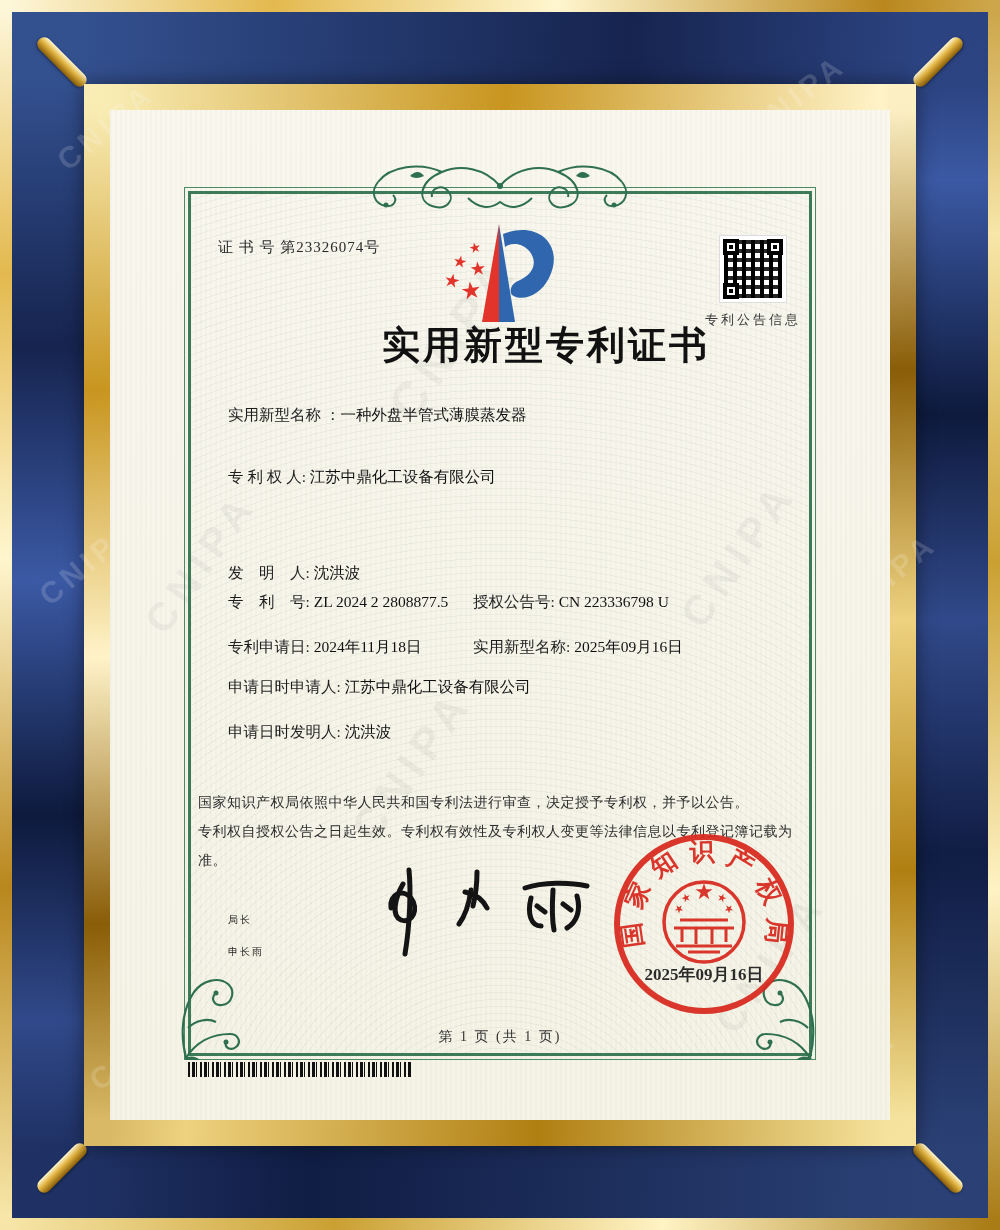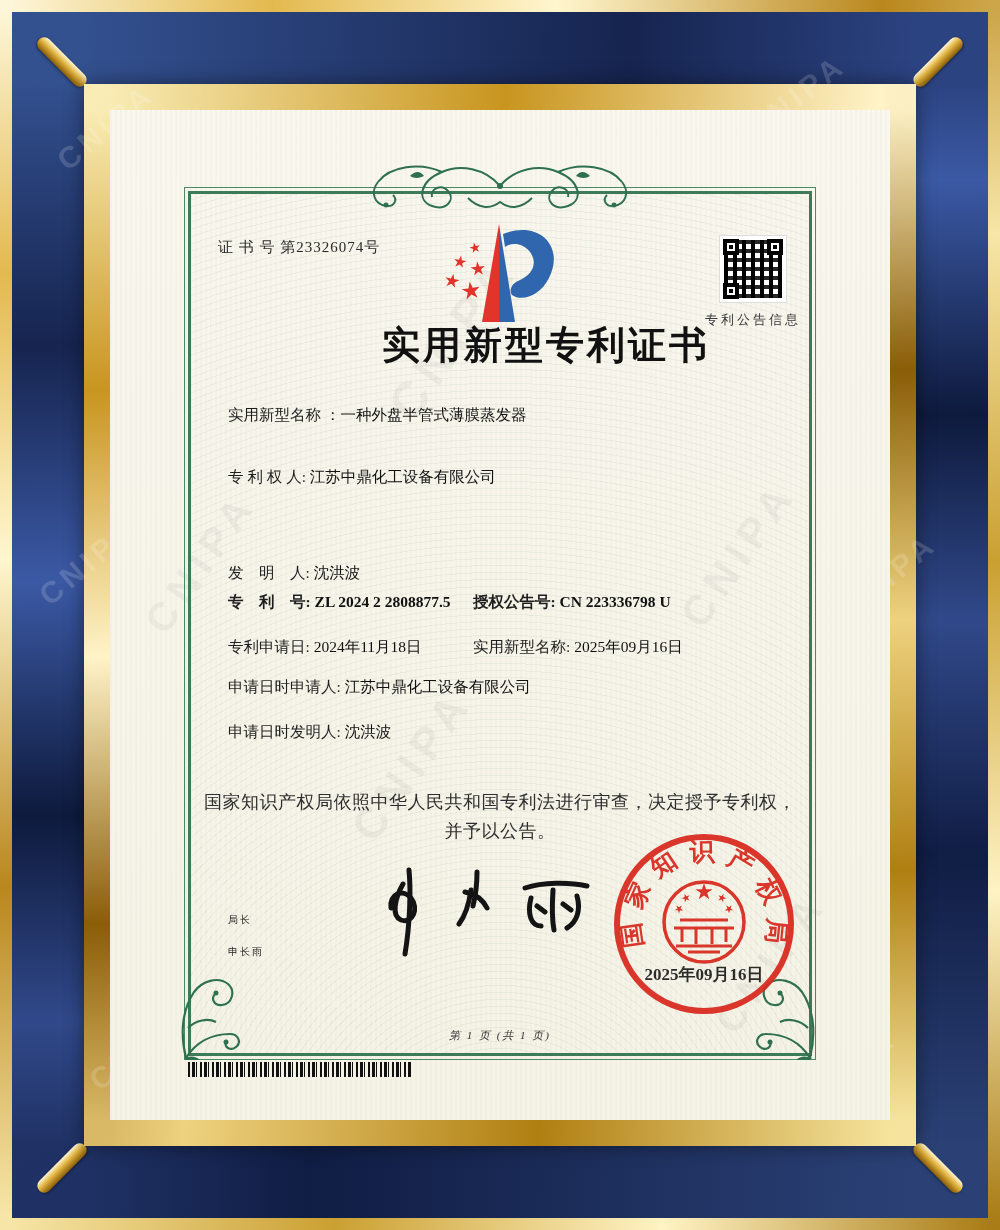--- a/index.html
+++ b/index.html
@@ -79,30 +79,30 @@
 
   .title { position:absolute; left:78px; top:210px; width:716px; text-align:center;
     font-size:38px; font-weight:bold; color:#111; letter-spacing:3px; }
 
   
   .row { position:absolute; left:118px; font-size:15.5px; color:#222; white-space:pre; }
   .row .lab { color:#1e1e1e;text-align:center; }
   .row .val { color:#111; }
   .row .pair2 { position:absolute; left:245px; top:0; white-space:pre; }
   .r0 { top:295px; } .r1 { top:357px; } .r2 { top:399px; } .r3 { top:441px;margin-top:12px; }
-  .r4 { top:482px;font-weight:bold; } .r5 { top:527px; } .r6 { top:567px; } .r7 { top:612px; }
-
-  .statement { position:absolute; left:88px; top:678px; width:604px; font-size:18px; color:#2e2e2e; line-height:29px; text-align:center; letter-spacing:.5px; }
+  .r4 { top:482px; } .r5 { top:527px; } .r6 { top:567px; } .r7 { top:612px; }
+
+  .statement { position:absolute; left:88px; top:678px; width:604px; font-size:14px; color:#2e2e2e; line-height:29px; letter-spacing:.5px; }
 
   .signer { position:absolute; left:118px; top:794px; font-size:10px; color:#222; line-height:32px; letter-spacing:2px; }
   .signature { position:absolute; left:255px; top:752px; width:250px; height:100px; }
 
   .seal { position:absolute; left:498px; top:718px; width:192px; height:192px; opacity:.93; }
 
-  .page-info { position:absolute; left:78px; top:918px; width:624px; text-align:center; font-size:11px; color:#333; letter-spacing:2px;font-style:italic; }
+  .page-info { position:absolute; left:78px; top:918px; width:624px; text-align:center; font-size:14px; color:#333; letter-spacing:2px; }
 
   .barcode { position:absolute; left:78px; top:952px; width:224px; height:15px;
     background:repeating-linear-gradient(90deg,#111 0 2px,transparent 2px 4px,#111 4px 7px,transparent 7px 8px,#111 8px 9px,transparent 9px 12px);
   }
 
   .orn { position:absolute; pointer-events:none; }
   .orn-top { left:240px; top:48px; }
   .orn-bl { left:64px; top:862px; }
   .orn-br { left:642px; top:862px; transform:scaleX(-1); }
 </style>
@@ -209,20 +209,21 @@
   <div class="row r0"><span class="lab">实用新型名称 ：</span><span class="val">一种外盘半管式薄膜蒸发器</span></div>
   <div class="row r1"><span class="lab">专 利 权 人: </span><span class="val">江苏中鼎化工设备有限公司</span></div>
   <div class="row r3"><span class="lab">发　明　人: </span><span class="val">沈洪波</span></div>
   <div class="row r4"><span class="lab">专　利　号: </span><span class="val">ZL 2024 2 2808877.5</span><span class="pair2"><span class="lab">授权公告号: </span><span class="val">CN 223336798 U</span></span></div>
   <div class="row r5"><span class="lab">专利申请日: </span><span class="val">2024年11月18日</span><span class="pair2"><span class="lab">实用新型名称: </span><span class="val">2025年09月16日</span></span></div>
   <div class="row r6"><span class="lab">申请日时申请人: </span><span class="val">江苏中鼎化工设备有限公司</span></div>
   <div class="row r7"><span class="lab">申请日时发明人: </span><span class="val">沈洪波</span></div>
 
   <div class="statement">
     <div>国家知识产权局依照中华人民共和国专利法进行审查，决定授予专利权，并予以公告。</div>
+    <div>专利权自授权公告之日起生效。专利权有效性及专利权人变更等法律信息以专利登记簿记载为准。</div>
   </div>
 
   <div class="signer">
     <div>局长</div>
     <div>申长雨</div>
   </div>
 
   <svg class="signature" viewBox="0 0 250 100">
     <g fill="none" stroke="#141414" stroke-width="5" stroke-linecap="round" stroke-linejoin="round">
       <path d="M38,22 C30,36 26,54 36,58 C48,62 54,46 46,36 C38,26 24,32 26,46"></path>

